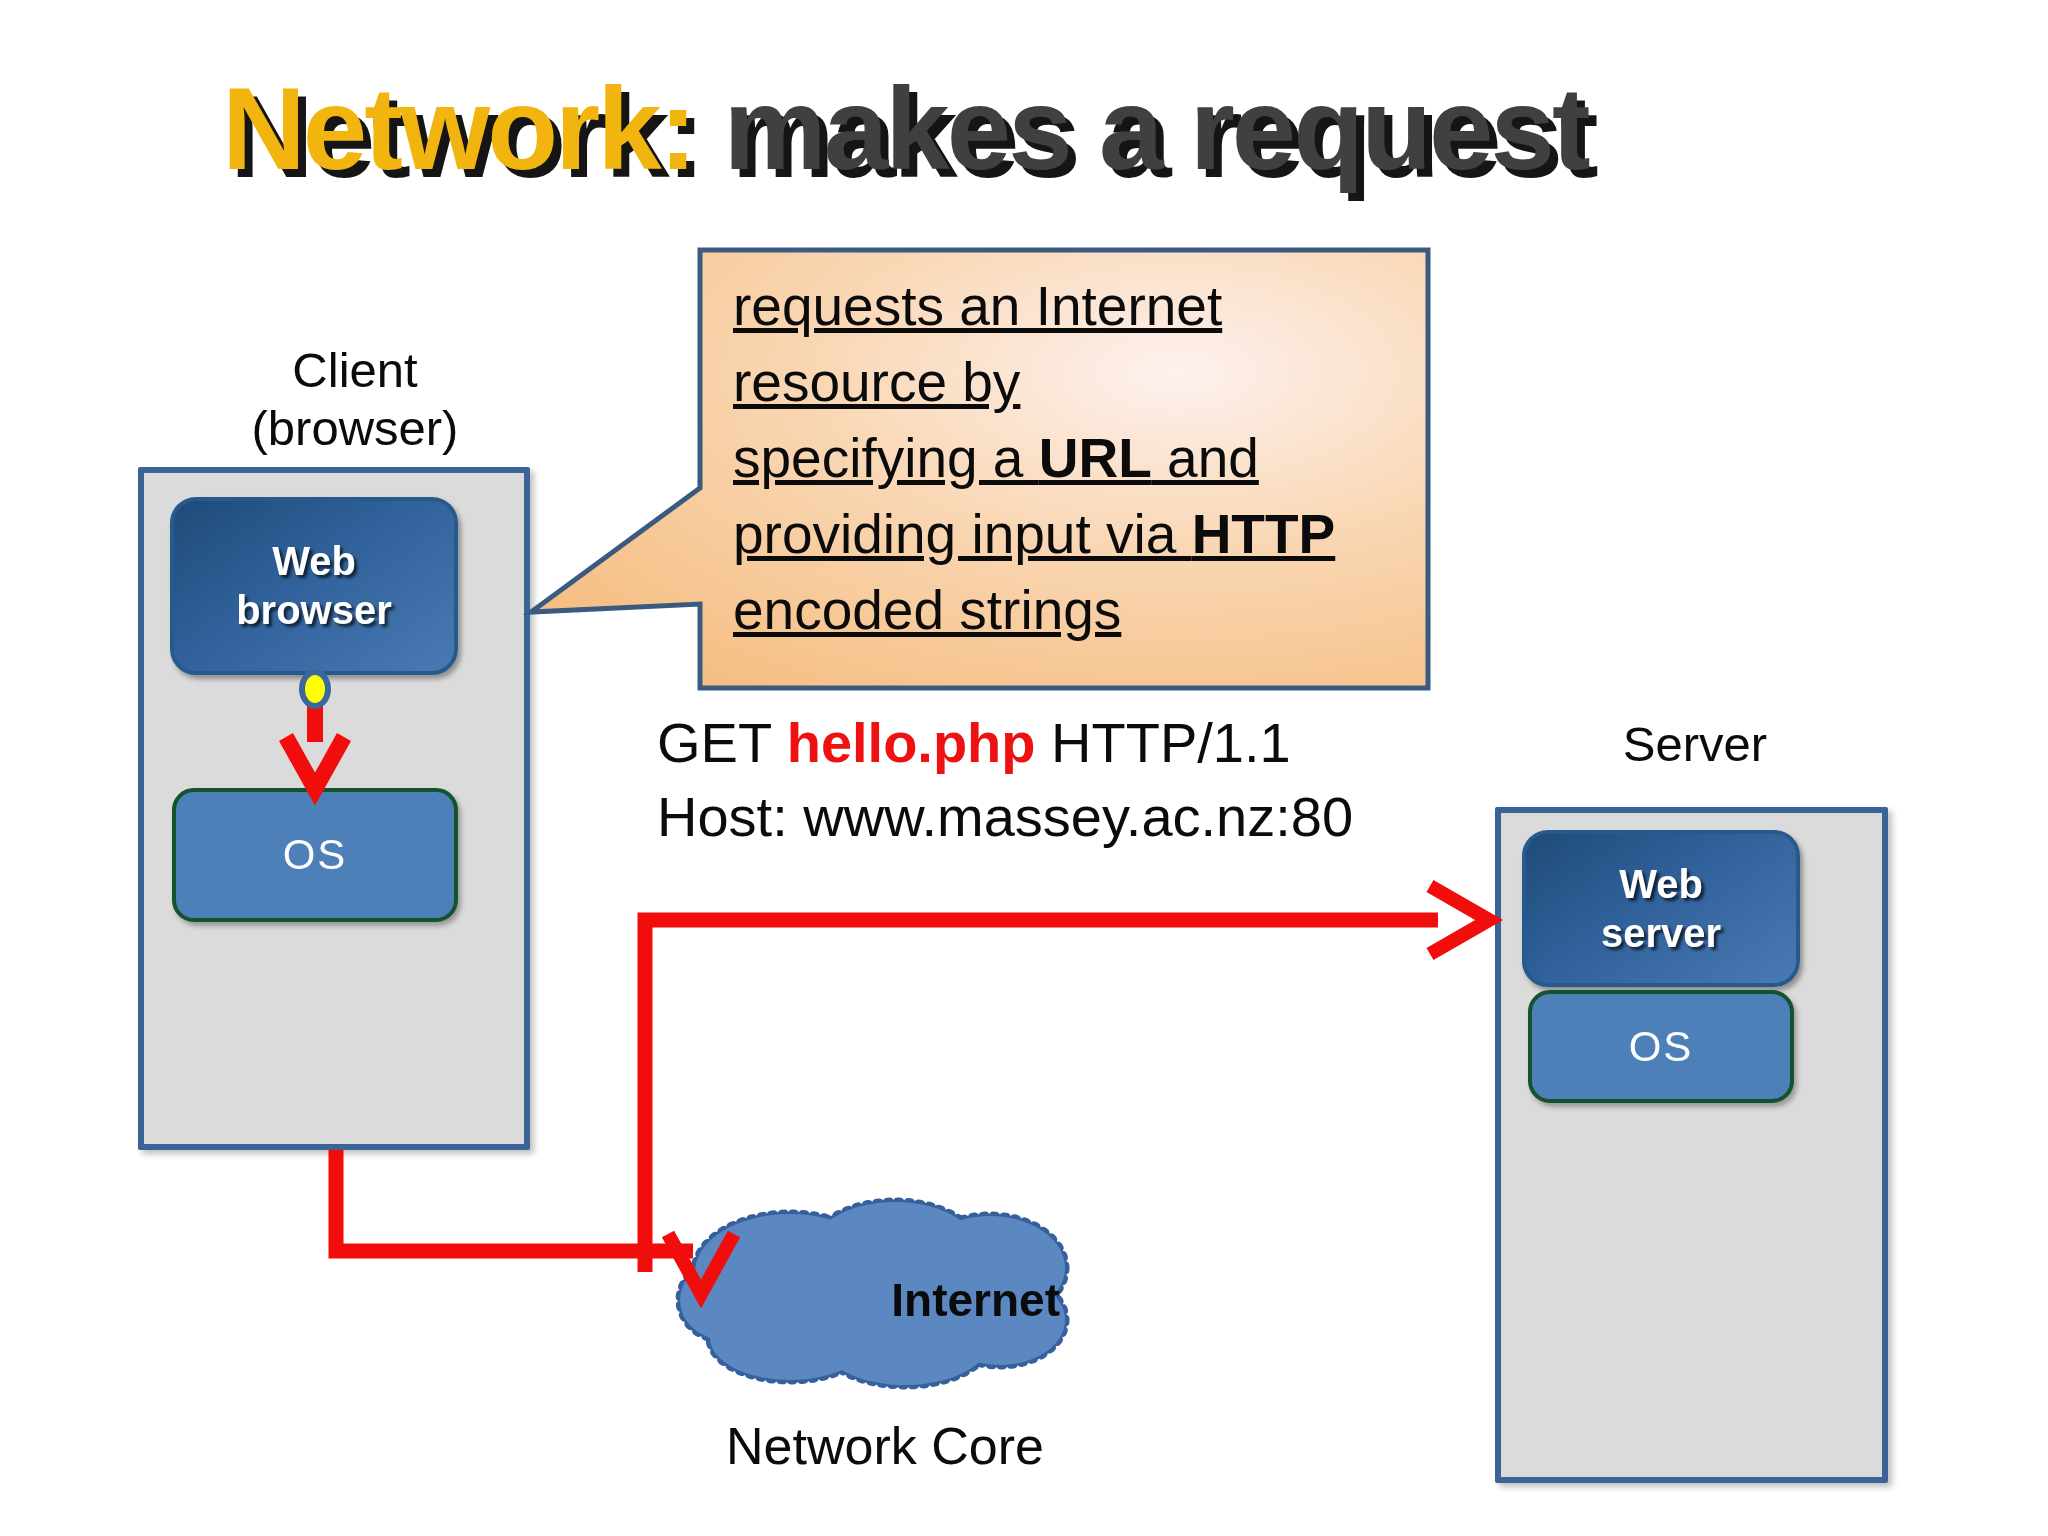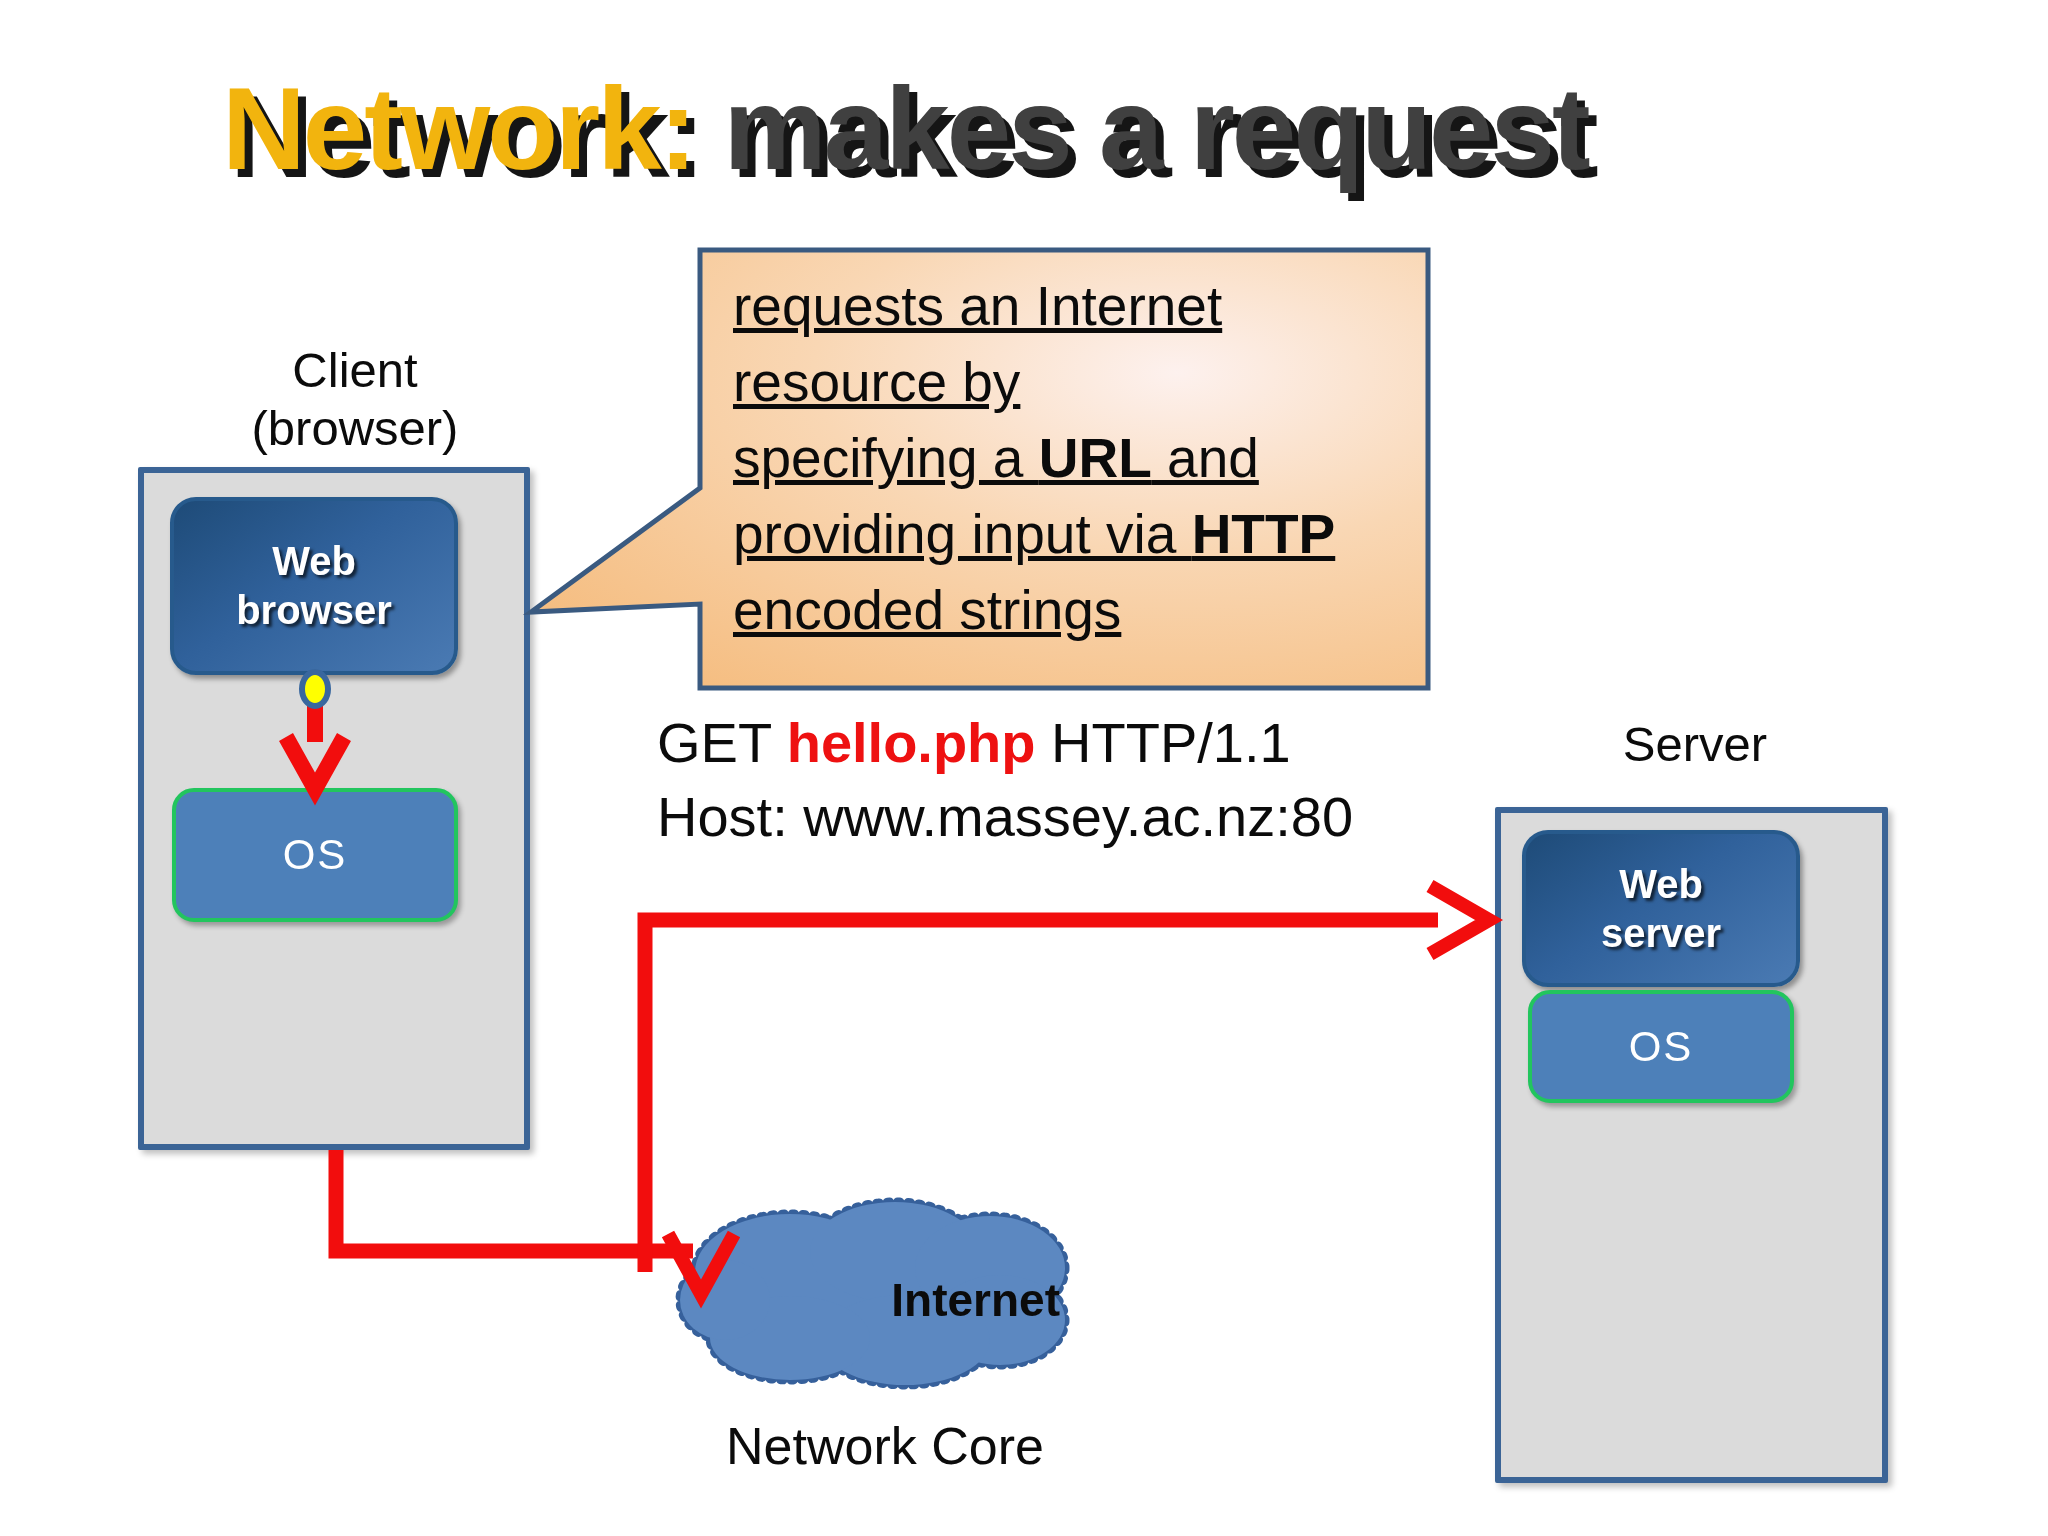--- a/index.html
+++ b/index.html
@@ -34,21 +34,21 @@
   .app-box{
     border-radius:26px;display:flex;align-items:center;justify-content:center;
     text-align:center;color:#ffffff;font-weight:bold;font-size:40px;line-height:1.22;
     white-space:pre-line;text-shadow:3px 3px 3px rgba(0,0,0,0.65);
     background:linear-gradient(145deg,#1e4b78 0%,#30619b 45%,#4a7ab3 100%);
     border:4px solid #275a8c;box-shadow:3px 4px 5px rgba(0,0,0,0.35);
   }
   .os-box{
     border-radius:22px;display:flex;align-items:center;justify-content:center;
     color:#ffffff;font-size:42px;font-weight:400;letter-spacing:2px;
-    background:#4d80b9;border:4px solid #22c55e;box-shadow:3px 4px 5px rgba(0,0,0,0.3);
+    background:#4d80b9;border:4px solid #14532d;box-shadow:3px 4px 5px rgba(0,0,0,0.3);
   }
   #web-browser-box{left:170px;top:497px;width:280px;height:170px;}
   #client-os-box{left:172px;top:788px;width:278px;height:126px;}
   #web-server-box{left:1522px;top:830px;width:270px;height:149px;}
   #server-os-box{left:1528px;top:990px;width:258px;height:105px;}
   
   #bubble-text{
     left:733px;top:268px;width:700px;
     font-size:55px;line-height:76px;color:#0b0b0b;text-decoration:underline;
   }

